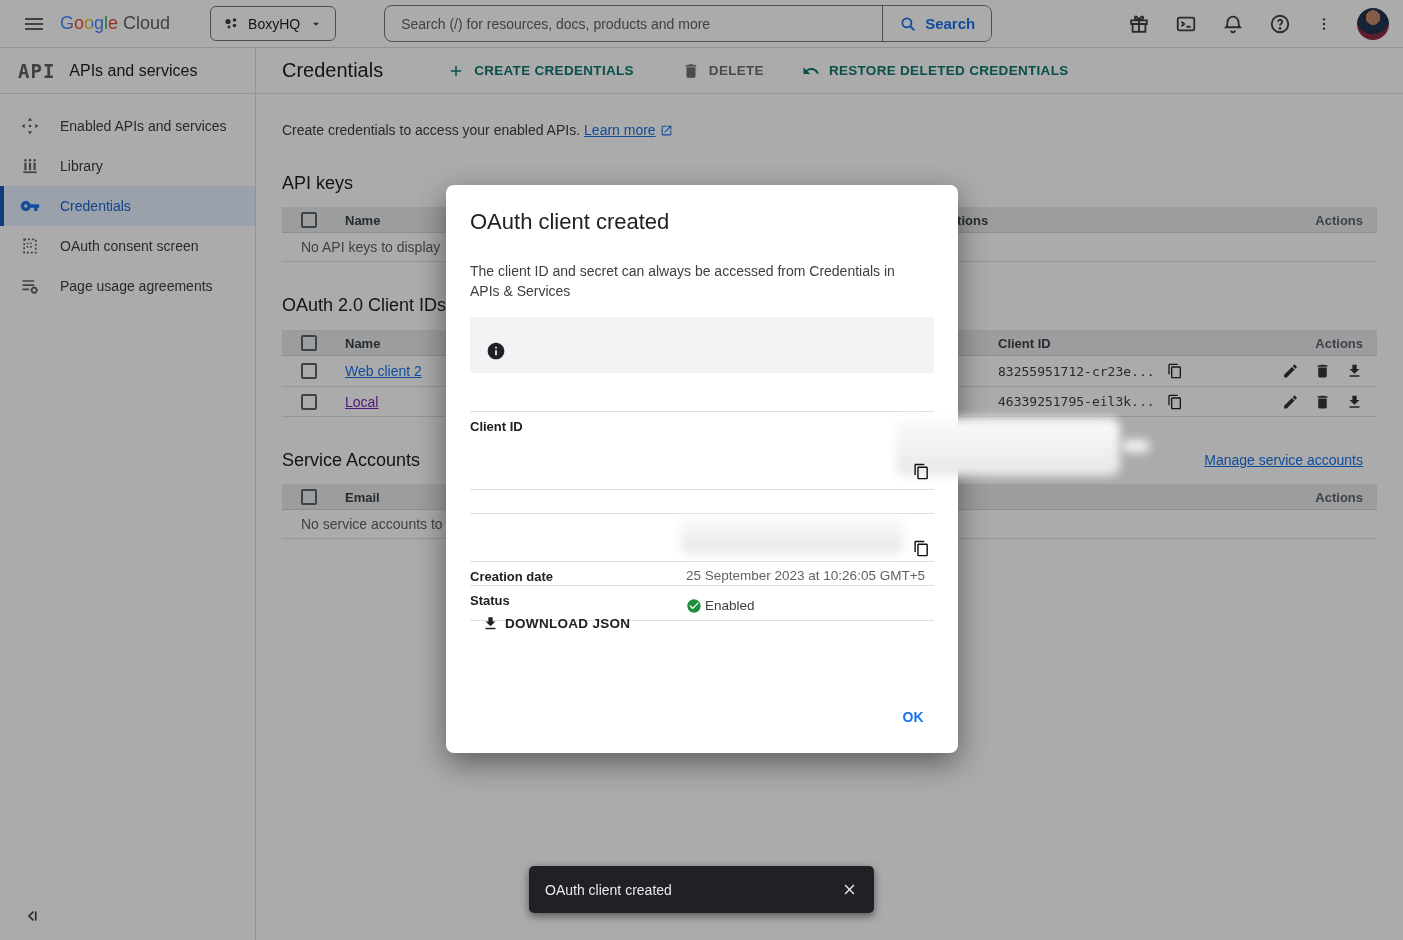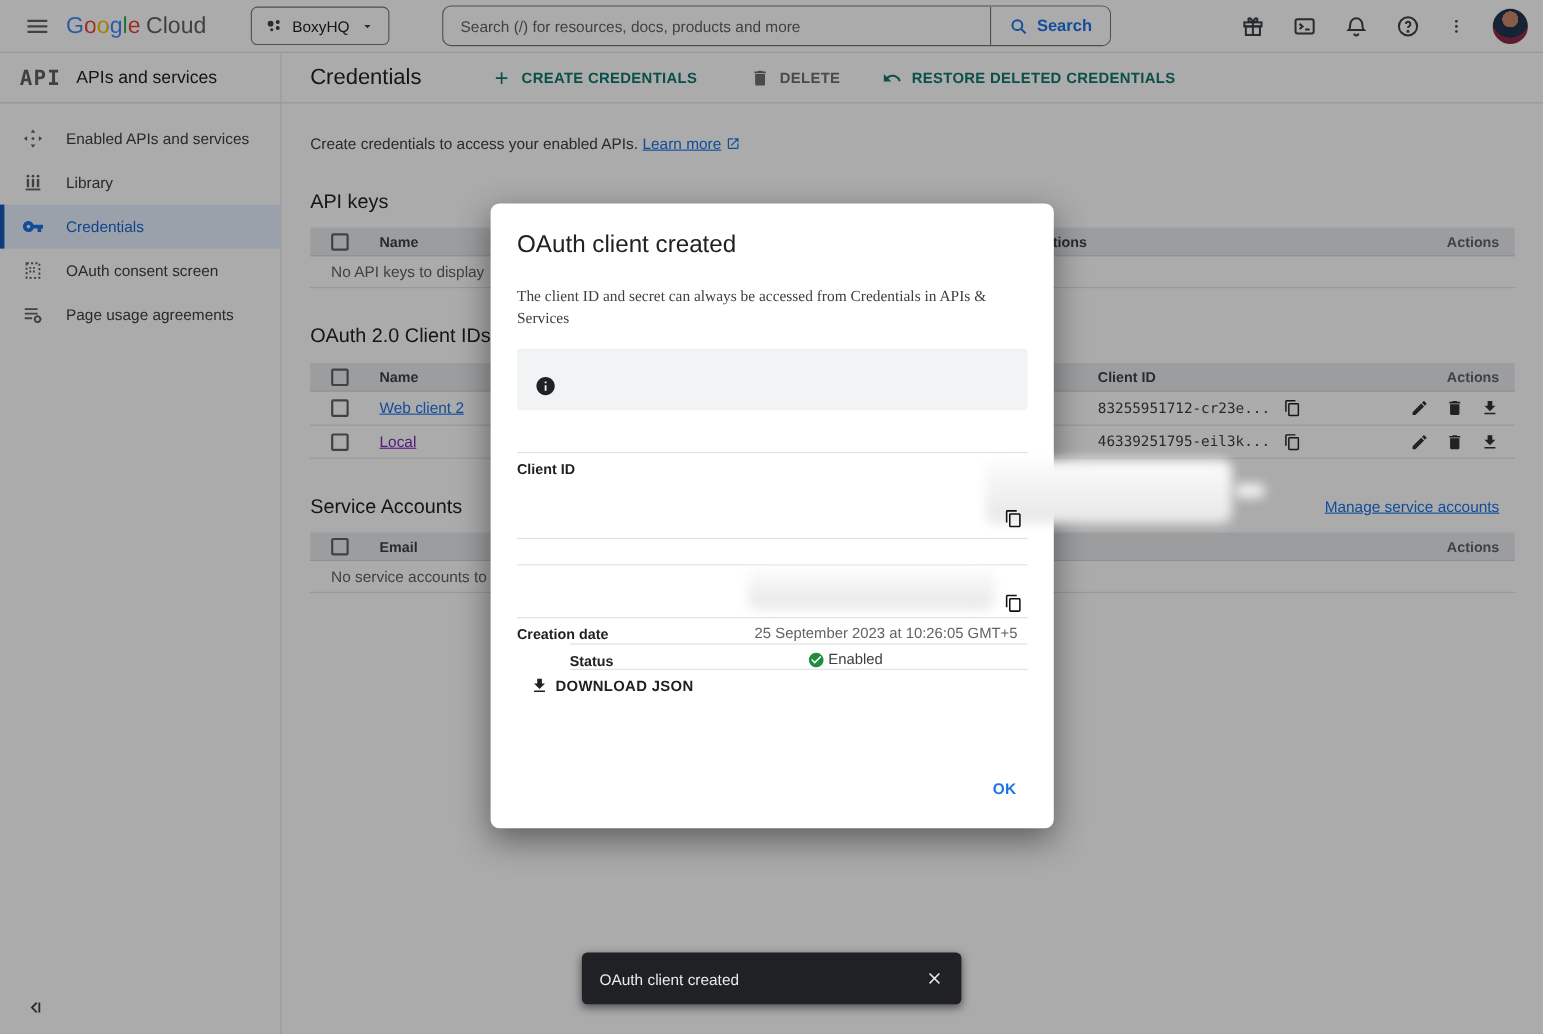--- a/index.html
+++ b/index.html
@@ -7,21 +7,21 @@
   body {
     font-family:"Liberation Sans", sans-serif;
     background:#fff; color:#202124; position:relative; overflow:hidden;
   }
   svg { display:block; }
 
   
   .topbar{position:absolute;left:0;top:0;width:1403px;height:48px;background:#fff;
     border-bottom:1px solid #dadce0;display:flex;align-items:center;padding:0 14px;}
   .hamburger{width:24px;height:24px;margin:0 14px 0 8px;cursor:pointer;color:#5f6368;}
-  .logo{display:flex;align-items:baseline;gap:5px;font-size:21px;margin-right:40px;}
+  .logo{display:flex;align-items:baseline;gap:5px;font-size:18px;margin-right:40px;}
   .logo-google{font-weight:500;
     background:linear-gradient(90deg,#4285F4 0 21%,#EA4335 21% 39%,#FBBC05 39% 56%,#4285F4 56% 74%,#34A853 74% 84%,#EA4335 84% 100%);
     -webkit-background-clip:text;background-clip:text;color:transparent;}
   .logo-cloud{color:#5f6368;}
   .proj-btn{display:flex;align-items:center;gap:9px;height:35px;padding:0 12px;
     border:1px solid #747775;border-radius:6px;font-size:14px;color:#202124;cursor:pointer;background:#fff;}
   .searchwrap{display:flex;align-items:stretch;height:37px;width:608px;margin-left:48px;
     border:1px solid #747775;border-radius:8px;overflow:hidden;background:#fff;}
   .searchwrap input{flex:1;border:0;outline:none;padding:0 16px;font-size:14px;color:#202124;
     font-family:"Liberation Sans",sans-serif;background:transparent;}
@@ -83,31 +83,31 @@
   .row-actions{position:absolute;right:14px;top:50%;transform:translateY(-50%);display:flex;gap:15px;}
   .aico{width:17px;height:17px;color:#333;cursor:pointer;}
   .sa-manage{position:absolute;right:40px;top:50%;transform:translateY(-50%);font-size:14px;text-align:center;}
   .sa-titlerow{position:absolute;left:0;right:0;height:20px;}
 
   
   .scrim{position:absolute;inset:0;background:rgba(0,0,0,.33);z-index:40;}
   .modal{position:absolute;left:446px;top:185px;width:512px;height:568px;background:#fff;border-radius:8px;
     box-shadow:0 10px 30px rgba(0,0,0,.45);z-index:50;padding:24px;}
   .m-title{font-size:22px;font-weight:400;color:#202124;}
-  .m-sub{margin-top:26px;font-size:14px;line-height:20px;color:#3c4043;max-width:452px;font-family:Liberation Serif, serif;}
+  .m-sub{margin-top:26px;font-size:14px;line-height:20px;color:#3c4043;max-width:452px;}
   .notice{margin-top:16px;background:#f1f3f4;border-radius:3px;padding:12px 16px;display:flex;gap:20px;}
   .infoico{width:20px;height:20px;color:#202124;flex:none;margin-top:12px;}
   .notice-txt{font-size:13px;line-height:20px;color:#202124;}
   .m-rows{position:absolute;left:24px;right:24px;top:226px;}
   .m-row{position:relative;border-top:1px solid #e0e0e0;display:flex;}
   .m-row:last-child{border-bottom:1px solid #e0e0e0;}
   .m-label{width:216px;font-size:13px;font-weight:bold;color:#202124;padding-top:7px;}
   .m-val{flex:1;position:relative;font-size:13.5px;color:#5f6368;padding-top:6px;}
   .r-cid{height:78px;} .r-gap{height:24px;border-top:1px solid #e0e0e0;} .r-sec{height:48px;}
-  .r-date{height:24px;} .r-status{height:24px;margin-left:48px;}
+  .r-date{height:24px;} .r-status{height:36px;}
   .blob{position:absolute;background:linear-gradient(180deg,#fbfbfb,#e7e7e7);filter:blur(5px);border-radius:10px;}
   .copybtn{position:absolute;right:4px;width:17px;height:17px;color:#111;cursor:pointer;}
   .status-val{display:flex;align-items:center;gap:3px;color:#3c4043;padding-top:5px;}
   .okico{width:16px;height:16px;color:#1e8e3e;}
   .dl-btn{position:absolute;left:36px;top:430px;display:flex;align-items:center;gap:6px;
     font-size:13.5px;font-weight:bold;letter-spacing:.3px;color:#202124;cursor:pointer;}
   .dl-btn .bico{width:17px;height:17px;}
   .ok-btn{position:absolute;right:24px;bottom:22px;color:#1a73e8;font-size:14px;font-weight:bold;
     padding:6px 10px;cursor:pointer;letter-spacing:.3px;}
 

